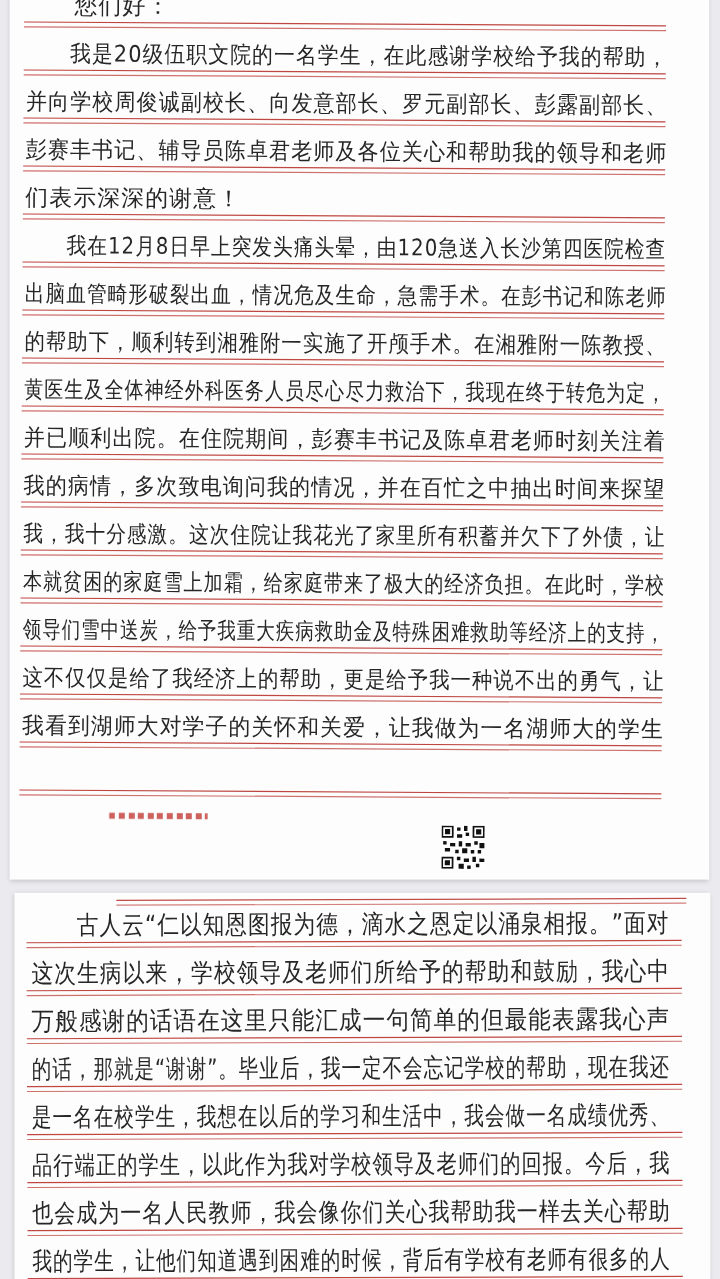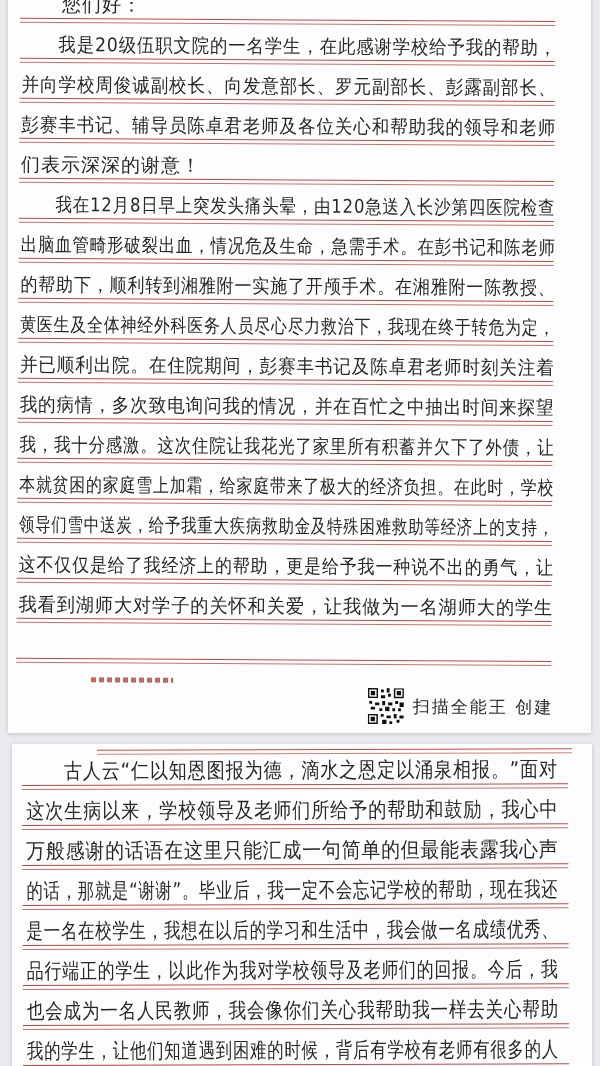--- a/index.html
+++ b/index.html
@@ -216,21 +216,20 @@
             <rect x="1" y="1" width="5" height="5"></rect>
             <rect x="19" y="1" width="5" height="5"></rect>
             <rect x="1" y="19" width="5" height="5"></rect>
           </g>
           <g fill="#111111">
             <rect x="2" y="2" width="3" height="3"></rect>
             <rect x="20" y="2" width="3" height="3"></rect>
             <rect x="2" y="20" width="3" height="3"></rect>
           </g>
         </svg>
-        <span class="wm-label">扫描全能王 创建</span>
       </div>
     </div>
   </div>
 
   <div class="page page2">
     <div class="content">
       <div class="toprule"></div>
       <div class="rows">
           <div class="row">
             <span class="hw" style="transform: scaleX(0.861);">　　古人云“仁以知恩图报为德，滴水之恩定以涌泉相报。”面对</span>

